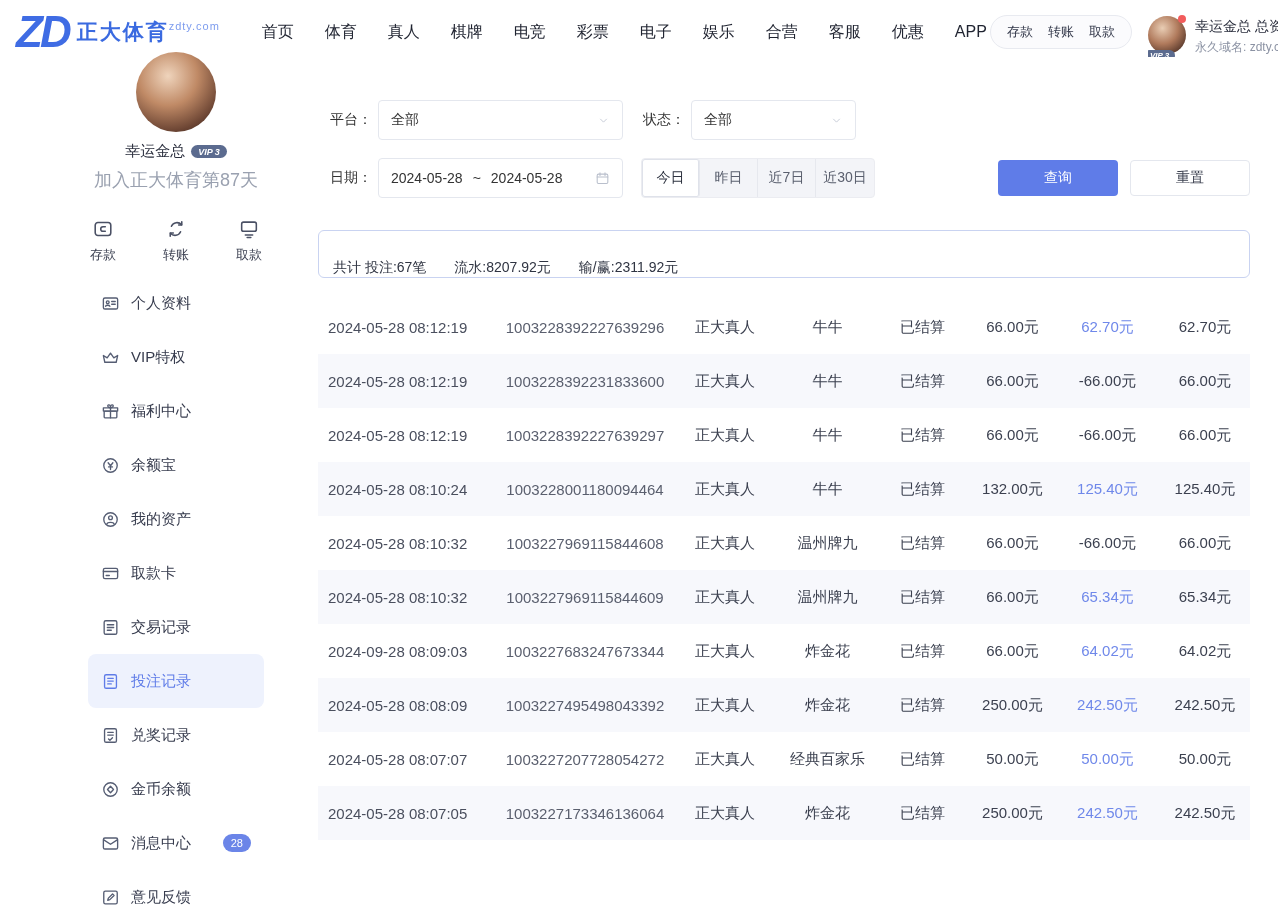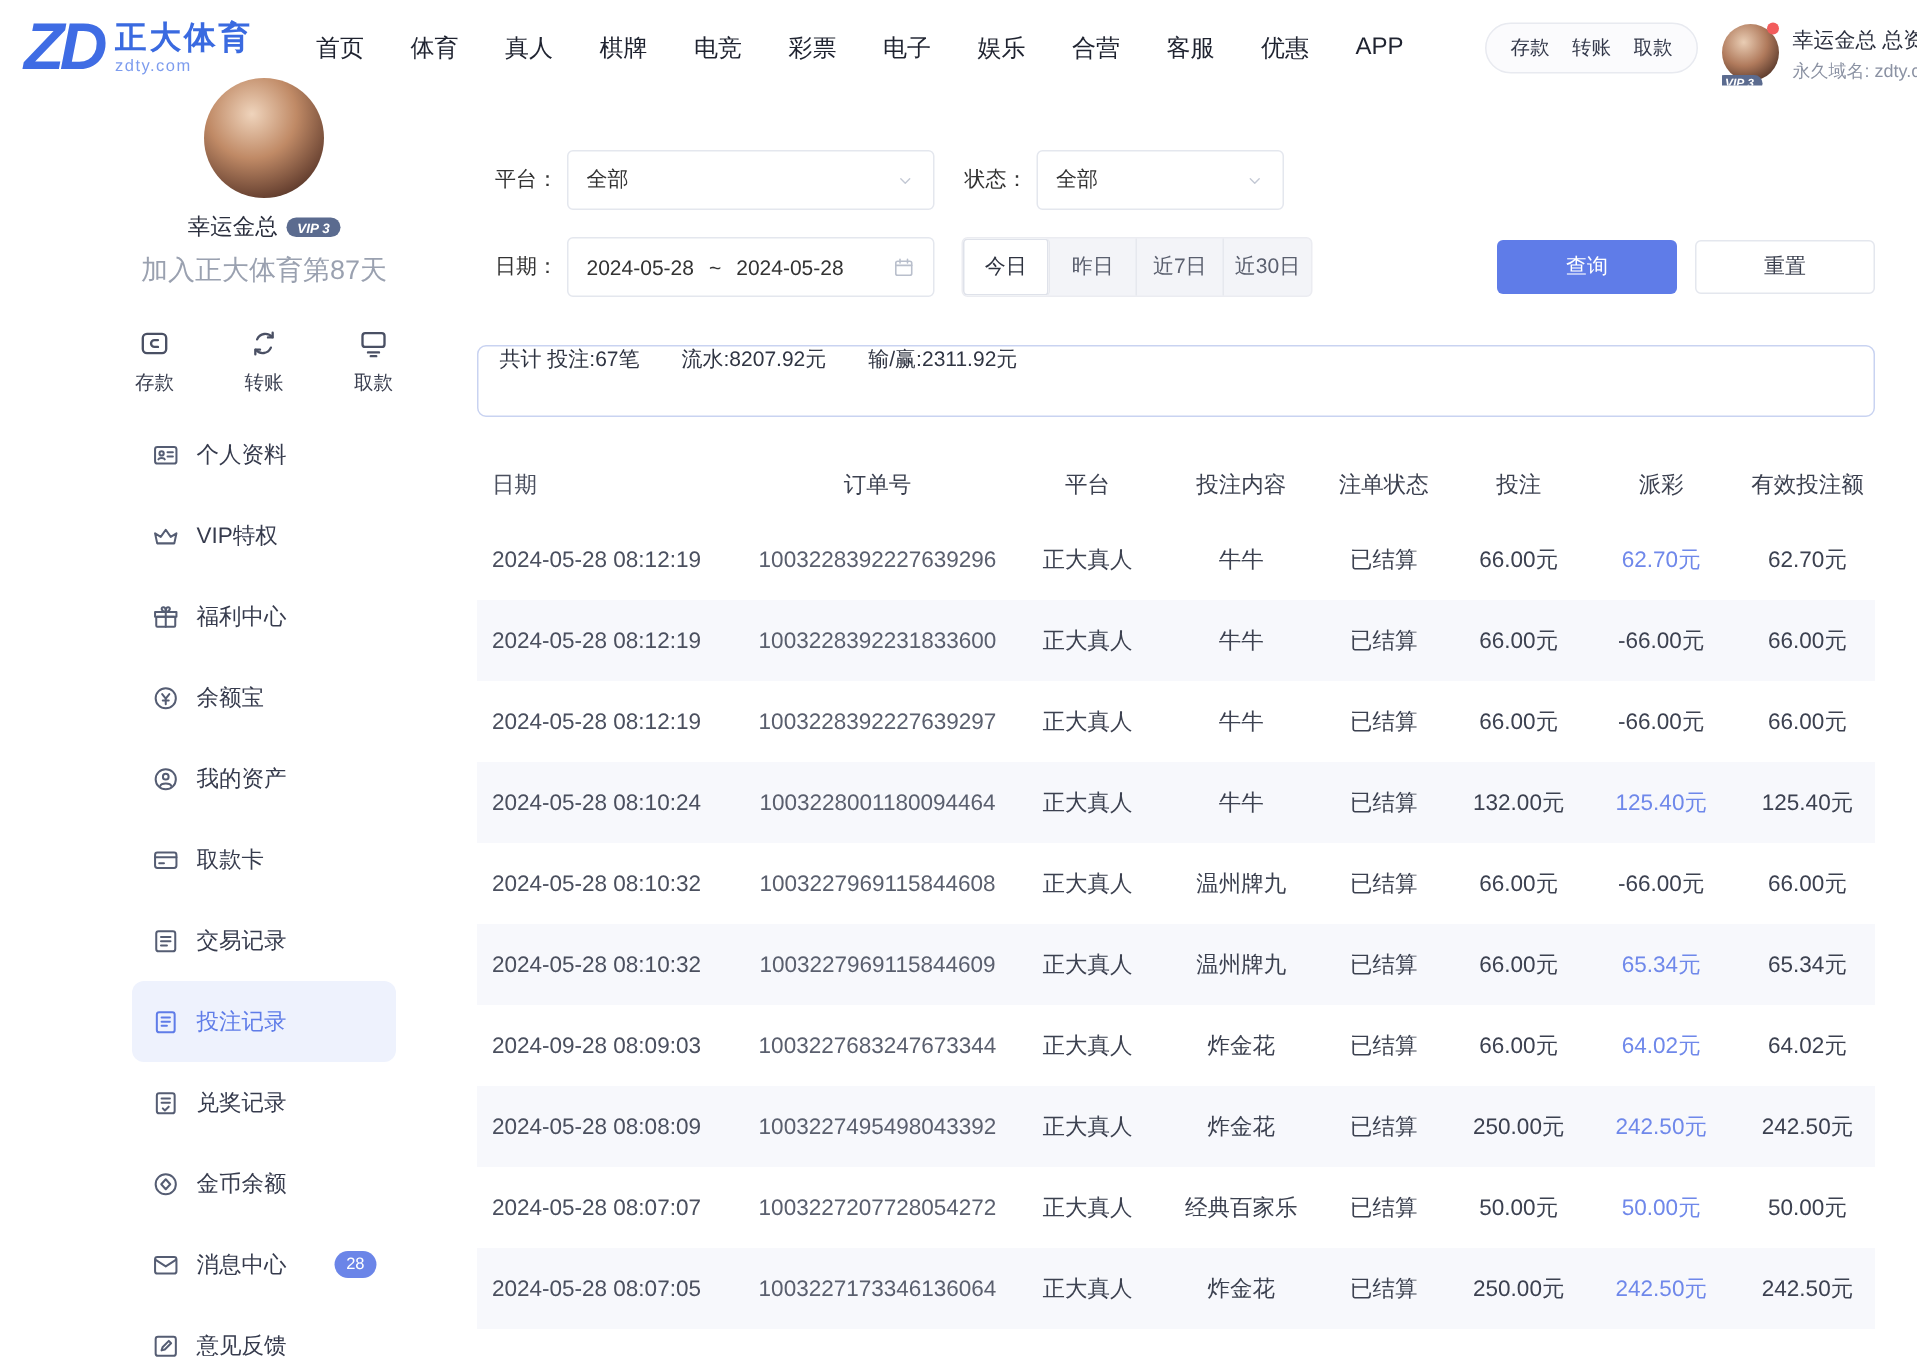--- a/index.html
+++ b/index.html
@@ -3,21 +3,21 @@
 <meta charset="utf-8">
 <style>
   * { margin:0; padding:0; box-sizing:border-box; }
   html,body { width:1278px; height:912px; overflow:hidden; background:#fff;
     font-family:"Liberation Sans","DejaVu Sans",sans-serif; color:#333; }
 
   
   .topbar { height:64px; display:flex; align-items:center; padding:0 0 0 16px; background:#fff; position:relative; z-index:5; overflow:hidden; }
   .logo { display:flex; align-items:center; gap:8px; cursor:pointer; flex-shrink:0; }
   .logo-mark { font-size:44px; font-weight:800; font-style:italic; letter-spacing:-3px; color:#3f6ce4; line-height:1; }
-  .logo-words { display:flex; flex-direction:column; line-height:1.1; }
+  .logo-words { display:flex; line-height:1.1; }
   .logo-name { font-size:21px; font-weight:700; color:#3a6ae0; letter-spacing:2px; }
   .logo-domain { font-size:11px; color:#7d9cee; letter-spacing:1px; }
   .main-nav { display:flex; align-items:center; gap:31px; margin-left:42px; }
   .nav-item { font-size:16px; color:#1f2330; cursor:pointer; white-space:nowrap; }
   .wallet-pill { margin-left:auto; display:flex; align-items:center; gap:15px; border:1px solid #e8eaf0; background:#fbfbfd; border-radius:17px; height:34px; padding:0 16px; flex-shrink:0; }
   .wallet-link { font-size:13px; color:#33384a; cursor:pointer; white-space:nowrap; }
   .user-box { display:flex; align-items:flex-start; gap:9px; margin-left:16px; width:130px; overflow:hidden; flex-shrink:0; padding-top:9px; }
   .avatar-wrap { position:relative; width:38px; height:38px; flex-shrink:0; }
   .avatar { display:block; width:38px; height:38px; border-radius:50%;
     background:radial-gradient(circle at 38% 32%, #e9cdb4 0%, #b07a5c 45%, #5a3a2c 80%, #2e211b 100%); }
@@ -61,21 +61,21 @@
   .cal { margin-left:auto; } .cal svg { width:15px; height:15px; color:#b9bfcc; display:block; }
   .seg-group { display:flex; margin-left:18px; background:#f3f4f8; border-radius:4px; border:1px solid #ebecf1; }
   .seg { width:58px; height:38px; display:flex; align-items:center; justify-content:center; font-size:14px; color:#5a5f6e; cursor:pointer; border-right:1px solid #e6e8ee; }
   .seg:last-child { border-right:none; }
   .seg.active { background:#fff; color:#2e3340; box-shadow:inset 0 0 0 1px #dfe2ea; border-radius:3px; }
   .btn { width:120px; height:36px; border-radius:4px; display:flex; align-items:center; justify-content:center; font-size:14px; cursor:pointer; }
   .btn-primary { background:#5f7ce8; color:#fff; margin-left:auto; border:none; }
   .btn-plain { background:#fff; border:1px solid #e4e7ee; color:#3a3f4e; margin-left:12px; }
 
   
-  .summary { margin-top:32px; height:48px; border:1px solid #c9d3f1; border-radius:6px; display:flex; align-items:flex-start; gap:28px; padding:0 14px; font-size:14px; color:#2f3442; }
+  .summary { margin-top:32px; height:48px; border:1px solid #c9d3f1; border-radius:6px; display:flex; align-items:flex-end; gap:28px; padding:0 14px; font-size:14px; color:#2f3442; }
   .table { margin-top:22px; }
   .tr { display:grid; grid-template-columns:182px 170px 110px 95px 95px 85px 105px 90px; align-items:center; height:54px; font-size:15px; }
   .tr.head { height:46px; color:#2d3240; }
   .tr.alt { background:#f7f8fc; }
   .td { text-align:center; color:#3c4150; white-space:nowrap; overflow:hidden; }
   .td.date { text-align:left; padding-left:10px; color:#4a4f5e; }
   .td.order { color:#5a5f6e; }
   .td.payout.pos { color:#6f88ea; }
 </style>
 </head>
@@ -327,30 +327,20 @@
       </div>
     </section>
 
     <section class="summary">
         <span>共计 投注:67笔</span>
         <span>流水:8207.92元</span>
         <span>输/赢:2311.92元</span>
       </section>
 
     <section class="table">
-      <div class="tr head">
-          <div class="td date">日期</div>
-          <div class="td">订单号</div>
-          <div class="td">平台</div>
-          <div class="td">投注内容</div>
-          <div class="td">注单状态</div>
-          <div class="td">投注</div>
-          <div class="td">派彩</div>
-          <div class="td">有效投注额</div>
-        </div>
       <div>
           <div class="tr">
             <div class="td date">2024-05-28 08:12:19</div>
             <div class="td order">1003228392227639296</div>
             <div class="td platform">正大真人</div>
             <div class="td content">牛牛</div>
             <div class="td status">已结算</div>
             <div class="td bet">66.00元</div>
             <div class="td payout pos">62.70元</div>
             <div class="td valid">62.70元</div>

